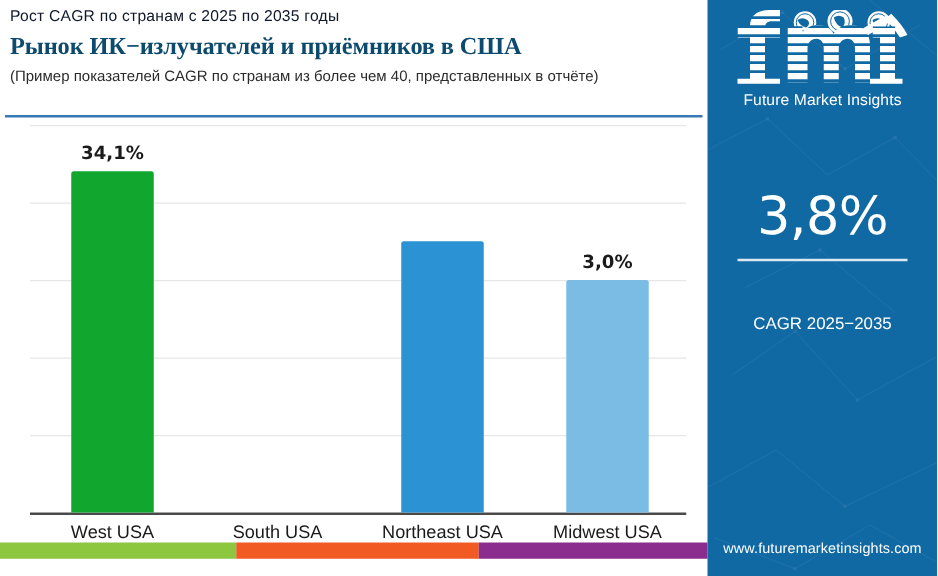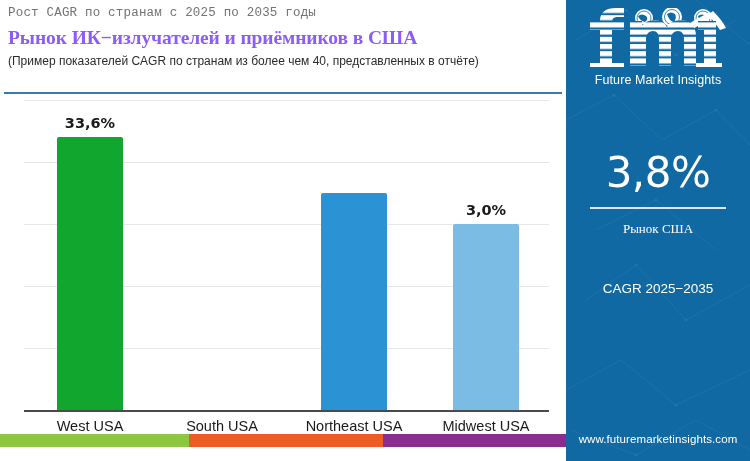--- a/index.html
+++ b/index.html
@@ -29,31 +29,31 @@
     box-sizing: border-box;
   }
 
   .header-block {
     position: absolute;
     left: 8px;
     top: 6px;
     width: 552px;
   }
   .eyebrow {
-    font-family: Liberation Mono, monospace;
+    font-family: Liberation Sans, sans-serif;
     font-size: 12.5px;
-    color: #737373;
+    color: #0f172a;
     letter-spacing: 0.2px;
     white-space: nowrap;
   }
   .main-title {
     font-family: "Liberation Serif", serif;
     font-weight: bold;
     font-size: 19.5px;
-    color: #8b5cf6;
+    color: #0c4a6e;
     margin-top: 7px;
     letter-spacing: -0.1px;
     white-space: nowrap;
   }
   .sub-title {
     font-family: Liberation Sans, sans-serif;
     font-size: 12px;
     color: #2b2b2b;
     margin-top: 5px;
     white-space: nowrap;
@@ -240,21 +240,21 @@
       <div id="gridlines">
           <div class="gridline" style="top: 0px;"></div>
           <div class="gridline" style="top: 62px;"></div>
           <div class="gridline" style="top: 124px;"></div>
           <div class="gridline" style="top: 186px;"></div>
           <div class="gridline" style="top: 248px;"></div>
         </div>
       <div class="axis-line"></div>
       <div class="bars-layer" id="bars-layer">
           <div class="bar-group" style="left: 57px;">
-            <div class="bar-value" style="bottom: 278.8px;">33,6%</div>
+            <div class="bar-value" style="bottom: 278.8px;">34,1%</div>
             <div class="bar" style="height: 272.8px; background: rgb(17, 166, 46);"></div>
           </div>
           <div class="bar-group" style="left: 321px;">
             <div class="bar" style="height: 217px; background: rgb(43, 146, 212);"></div>
           </div>
           <div class="bar-group" style="left: 453px;">
             <div class="bar-value" style="bottom: 192px;">3,0%</div>
             <div class="bar" style="height: 186px; background: rgb(123, 188, 228);"></div>
           </div>
         </div>
@@ -342,21 +342,20 @@
         <rect x="8" y="55" width="34" height="4" fill="#ffffff"></rect>
         <rect x="114" y="55" width="26" height="4" fill="#ffffff"></rect>
       </svg>
       <div class="logo-tagline">Future Market Insights</div>
     </div>
 
     <div class="kpi-wrap">
       <div class="kpi-value">3,8%</div>
       <div class="kpi-rule"></div>
       <div class="kpi-caption">
-        <div>Рынок США</div>
         <div class="line2">CAGR 2025−2035</div>
       </div>
     </div>
 
     <div class="site-url">www.futuremarketinsights.com</div>
   </div>
 
 </div>
 
 </body></html>

